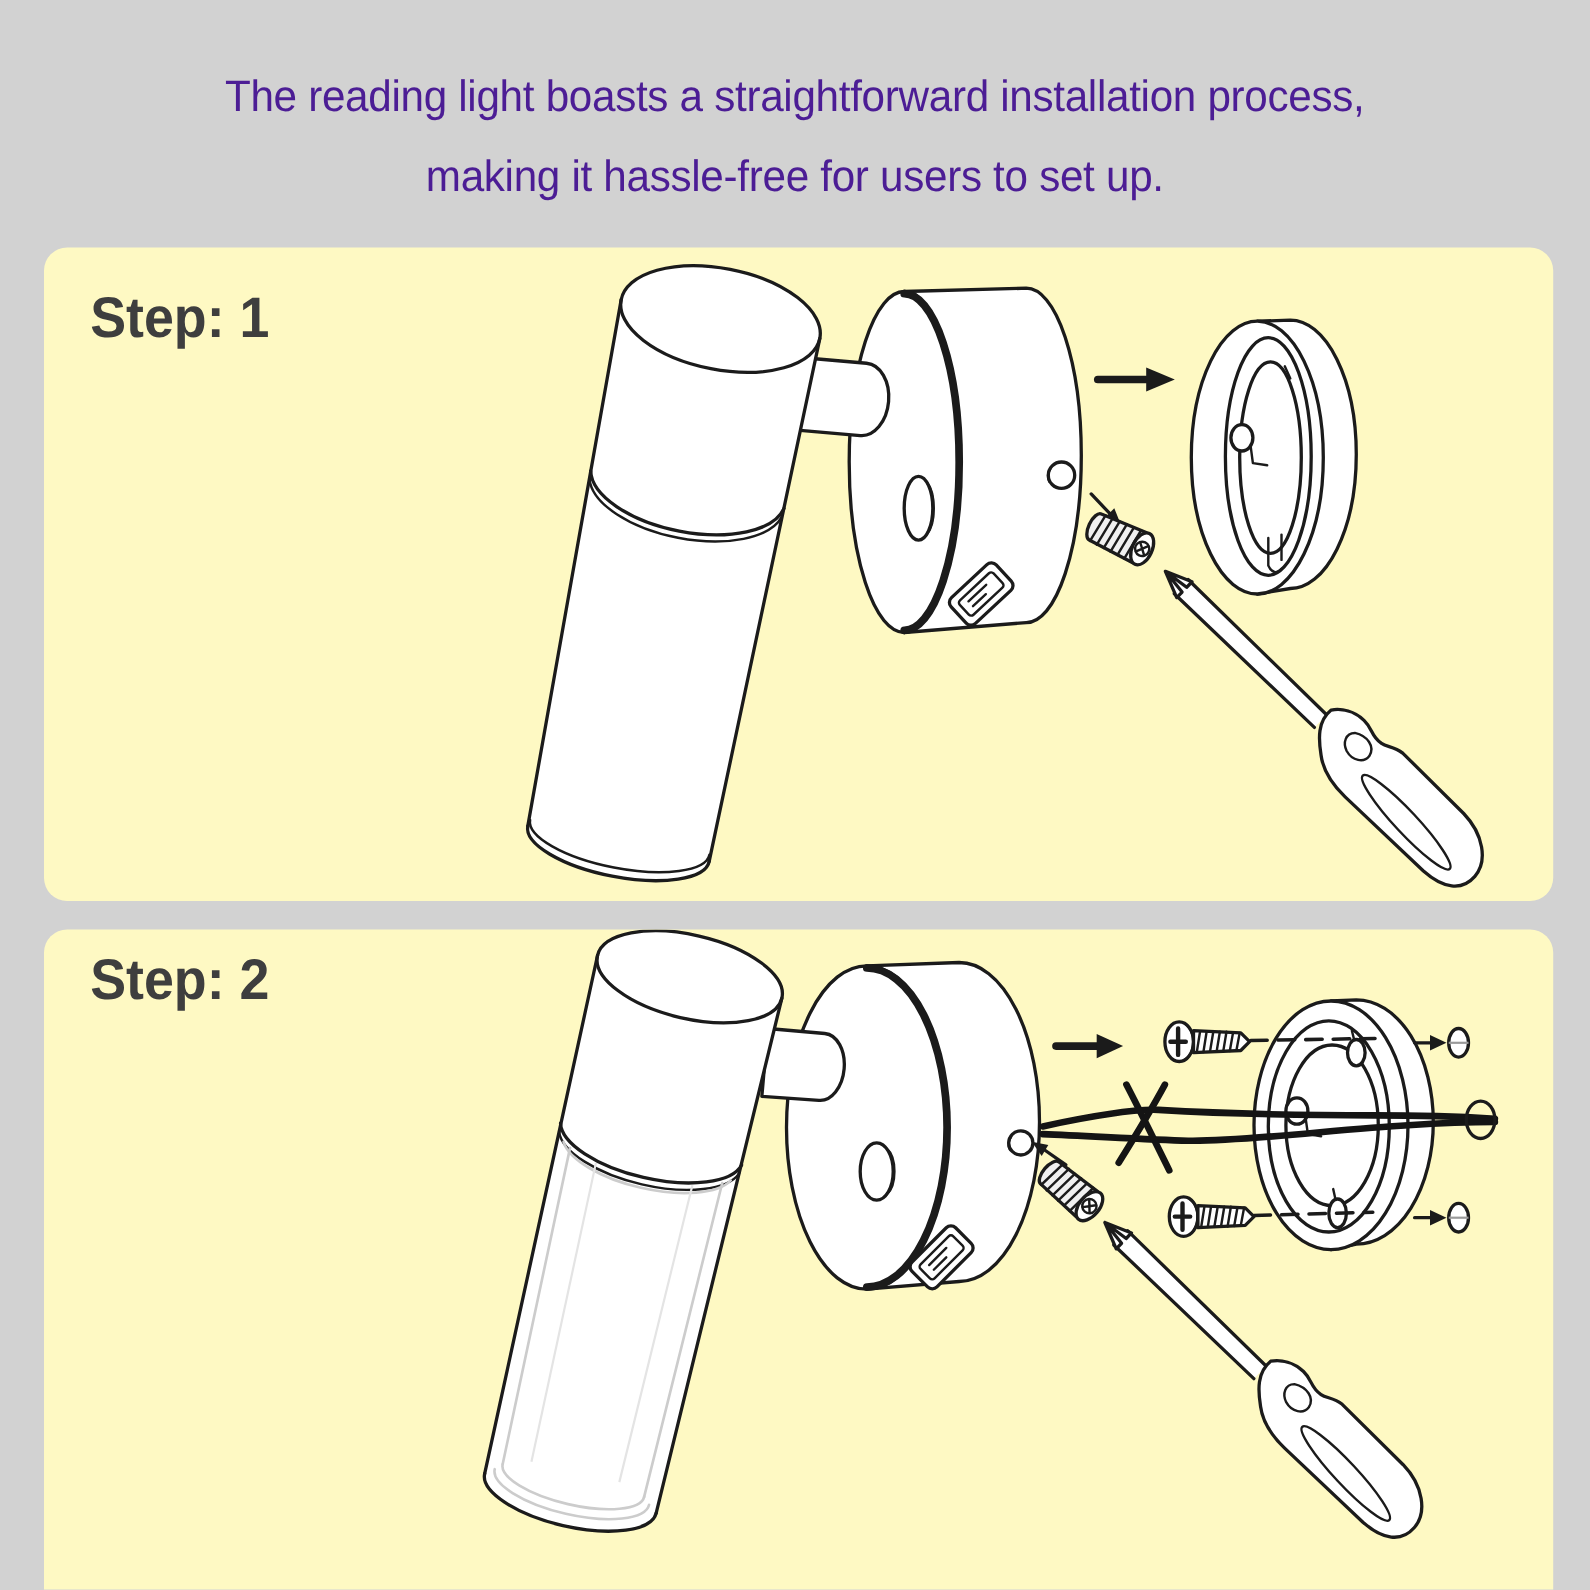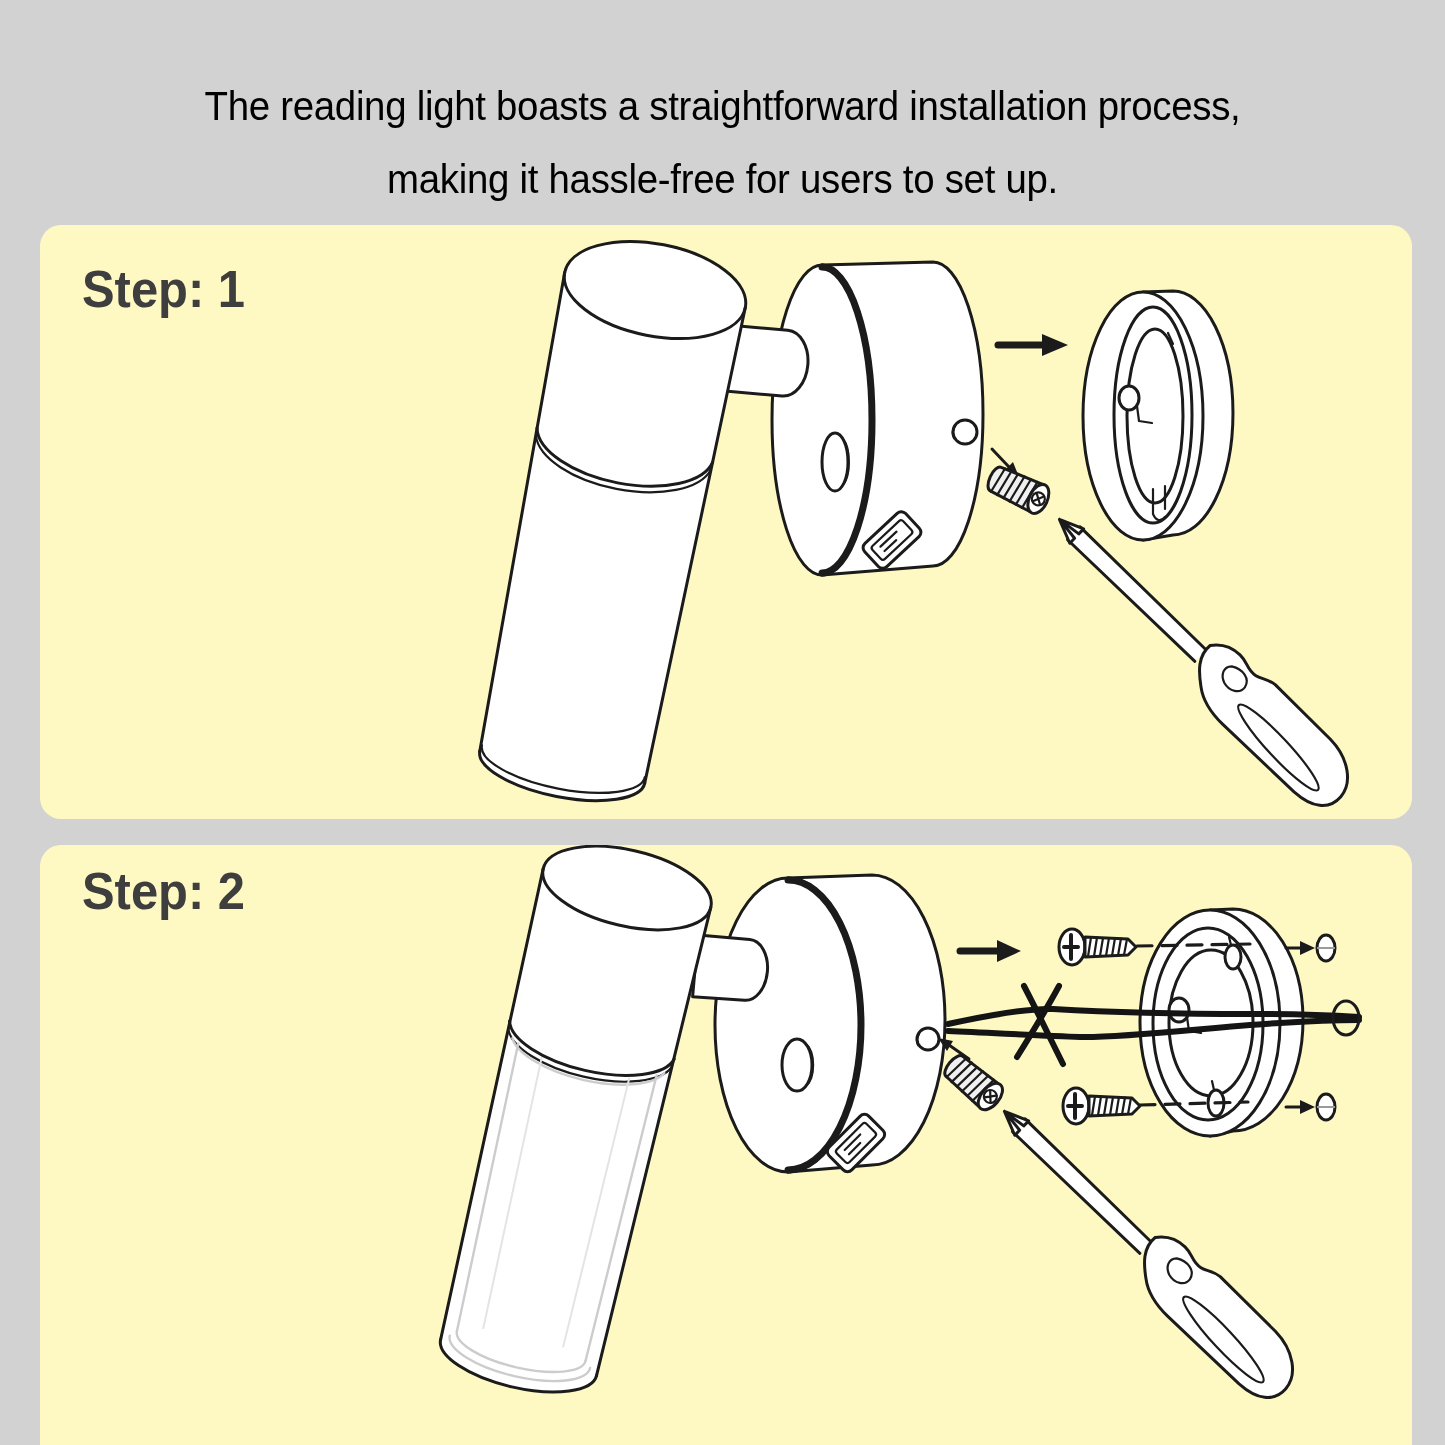--- a/index.html
+++ b/index.html
@@ -4,23 +4,23 @@
 <style>
   html,body{margin:0;padding:0;}
   body{
     width:1445px;height:1445px;
     background:#d2d2d2;
     font-family:"Liberation Sans", sans-serif;
     position:relative;
     overflow:hidden;
   }
   .header{
-    position:absolute;top:70px;left:0;width:1445px;
+    position:absolute;top:52px;left:0;width:1445px;
     text-align:center;
-    color:#000000;
+    color:#4c1d95;
   }
   .header .tline{
     font-size:40px;
     line-height:73px;
     letter-spacing:-0.3px;
     transform:scaleX(0.96);
     transform-origin:center;
     white-space:nowrap;
   }
   .panel{

